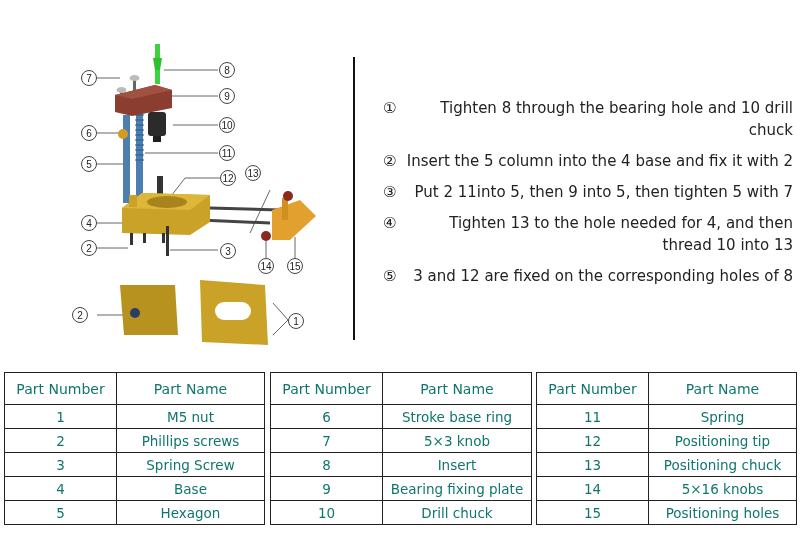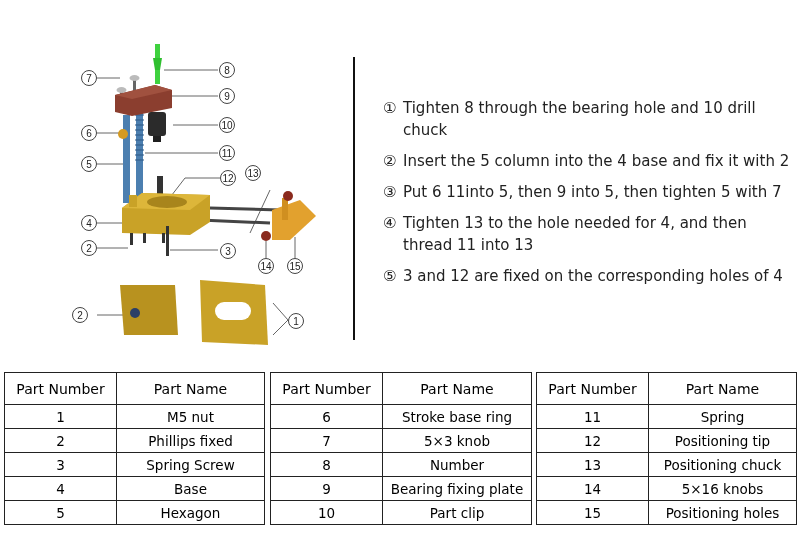--- a/index.html
+++ b/index.html
@@ -3,22 +3,22 @@
 <meta charset="utf-8">
 <style>
   html, body { margin: 0; padding: 0; background: #ffffff; }
   body { width: 800px; height: 542px; position: relative; overflow: hidden;
          font-family: "DejaVu Sans", sans-serif; color: #222; }
   #diagram { position: absolute; left: 60px; top: 30px; width: 280px; height: 320px; }
   #divider { position: absolute; left: 353px; top: 57px; width: 2px; height: 283px; background: #111; }
   #steps { position: absolute; left: 383px; top: 97px; width: 410px; font-size: 15px; line-height: 22px; color: #222; }
   .step { display: flex; margin-bottom: 9px; }
   .step .num { width: 20px; flex: none; }
-  .step .txt { flex: 1; }
-  .ptable { position: absolute; top: 372px; border-collapse: collapse; font-size: 13.5px; color: #000000;
+  .step .txt { flex: 1; text-align: right; }
+  .ptable { position: absolute; top: 372px; border-collapse: collapse; font-size: 13.5px; color: #0f766e;
             font-family: "DejaVu Sans", sans-serif; }
   .ptable th, .ptable td { border: 1.5px solid #222; text-align: center; padding: 0; }
   .ptable th { font-weight: normal; height: 31px; font-size: 14px; }
   .ptable td { height: 23px; }
   #table-1 { left: 4px; width: 261px; }
   #table-2 { left: 270px; width: 262px; }
   #table-3 { left: 536px; width: 261px; }
   .ptable col.c1 { width: 112px; }
 </style>
 </head>
@@ -147,49 +147,49 @@
   <div class="step">
     <span class="num">①</span>
     <span class="txt">Tighten 8 through the bearing hole and 10 drill chuck</span>
   </div>
   <div class="step">
     <span class="num">②</span>
     <span class="txt">Insert the 5 column into the 4 base and fix it with 2</span>
   </div>
   <div class="step">
     <span class="num">③</span>
-    <span class="txt">Put 6 11into 5, then 9 into 5, then tighten 5 with 7</span>
+    <span class="txt">Put 2 11into 5, then 9 into 5, then tighten 5 with 7</span>
   </div>
   <div class="step">
     <span class="num">④</span>
-    <span class="txt">Tighten 13 to the hole needed for 4, and then thread 11 into 13</span>
+    <span class="txt">Tighten 13 to the hole needed for 4, and then thread 10 into 13</span>
   </div>
   <div class="step">
     <span class="num">⑤</span>
-    <span class="txt">3 and 12 are fixed on the corresponding holes of 4</span>
+    <span class="txt">3 and 12 are fixed on the corresponding holes of 8</span>
   </div>
 </div>
 
 <table id="table-1" class="ptable">
   <colgroup>
       <col class="c1">
       <col>
     </colgroup>
   <tbody>
       <tr>
     <th>Part Number</th>
     <th>Part Name</th>
   </tr>
   <tr>
         <td>1</td>
         <td>M5 nut</td>
       </tr>
   <tr>
         <td>2</td>
-        <td>Phillips fixed</td>
+        <td>Phillips screws</td>
       </tr>
   <tr>
         <td>3</td>
         <td>Spring Screw</td>
       </tr>
   <tr>
         <td>4</td>
         <td>Base</td>
       </tr>
   <tr>
@@ -212,29 +212,29 @@
   <tr>
         <td>6</td>
         <td>Stroke base ring</td>
       </tr>
   <tr>
         <td>7</td>
         <td>5×3 knob</td>
       </tr>
   <tr>
         <td>8</td>
-        <td>Number</td>
+        <td>Insert</td>
       </tr>
   <tr>
         <td>9</td>
         <td>Bearing fixing plate</td>
       </tr>
   <tr>
         <td>10</td>
-        <td>Part clip</td>
+        <td>Drill chuck</td>
       </tr>
 </tbody>
   </table>
 
 <table id="table-3" class="ptable">
   <colgroup>
       <col class="c1">
       <col>
     </colgroup>
   <tbody>

